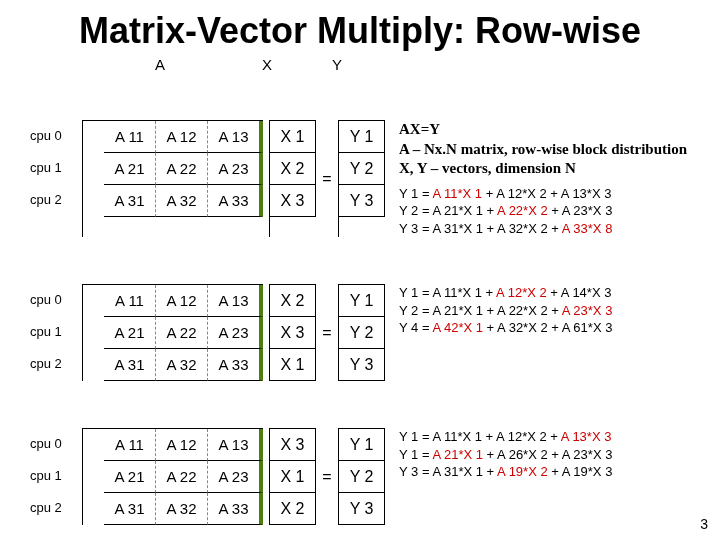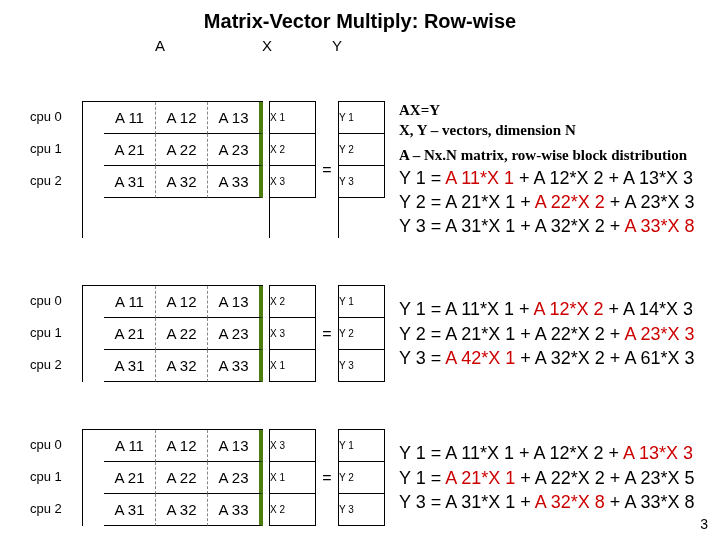--- a/index.html
+++ b/index.html
@@ -6,21 +6,21 @@
     margin: 0;
     width: 720px;
     height: 540px;
     background: #fff;
     font-family: Arial, Helvetica, sans-serif;
     color: #000;
     position: relative;
     overflow: hidden;
   }
   .title {
-    font-size: 20px;
+    font-size: 36px;
     font-weight: bold;
     text-align: center;
     padding: 10px 0 4px 0;
   }
   .content {
     padding: 0 20px 0 30px;
   }
   .headers {
     display: flex;
     font-size: 15px;
@@ -37,37 +37,37 @@
   .mrow { display: flex; }
   .mcell {
     width: 51px; height: 31px; line-height: 31px; text-align: center;
     font-size: 15px;
     border-right: 1px dashed #888;
     border-bottom: 1px solid #000;
   }
   .mcell.last { border-right: 4px solid #4d7c0f; }
   .vec { display: flex; flex-direction: column; margin-left: 6px; border-top: 1px solid #000; border-left: 1px solid #000; }
   .vcell {
-    width: 45px; height: 31px; line-height: 31px; text-align: left;
-    font-size: 10px;
+    width: 45px; height: 31px; line-height: 31px; text-align: center;
+    font-size: 16px;
     border-right: 1px solid #000; border-bottom: 1px solid #000;
   }
   .eq {
     width: 18px; text-align: center; display: flex; align-items: center; justify-content: center;
     font-size: 16px; margin-left: 2px; margin-right: 2px;
   }
   .side {
     font-family: "Times New Roman", Times, serif;
     font-size: 15px;
     margin-left: 14px;
-    display: flex; flex-direction: column; justify-content: center;
+    display: flex; flex-direction: column; 
     line-height: 1.25;
   }
   .side-top { font-weight: bold; line-height: 1.3; }
-  .side-eq { font-family: Arial, Helvetica, sans-serif; font-size: 18px; line-height: 1.35; }
+  .side-eq { font-family: Arial, Helvetica, sans-serif; font-size: 13px; line-height: 1.35; }
   .hl { color: #cc0000; }
   .slidenum {
     position: absolute; right: 12px; bottom: 8px; font-size: 14px;
   }
 </style>
 </head>
 <body>
 
 <div class="title">Matrix-Vector Multiply: Row-wise</div>
 
@@ -109,22 +109,22 @@
       <div class="vcell">X 3</div>
     </div>
     <div class="eq">=</div>
     <div class="vec" style="margin-left:0">
       <div class="vcell">Y 1</div>
       <div class="vcell">Y 2</div>
       <div class="vcell">Y 3</div>
     </div>
     <div class="side">
       <div class="side-top">AX=Y</div>
+      <div class="side-top">A – Nx.N matrix, row-wise block distribution</div>
       <div class="side-top" style="margin-bottom:6px">X, Y – vectors, dimension N</div>
-      <div class="side-top">A – Nx.N matrix, row-wise block distribution</div>
       <div class="side-eq"><span>Y 1 = </span><span class="hl">A 11*X 1</span><span> + A 12*X 2 + A 13*X 3</span></div>
       <div class="side-eq"><span>Y 2 = A 21*X 1 + </span><span class="hl">A 22*X 2</span><span> + A 23*X 3</span></div>
       <div class="side-eq"><span>Y 3 = A 31*X 1 + A 32*X 2 + </span><span class="hl">A 33*X 8</span><span></span></div>
     </div>
   </div>
 
   <div class="blockrow">
     <div class="cpu-col">
       <div class="cpu-label">cpu 0</div>
       <div class="cpu-label">cpu 1</div>
@@ -154,21 +154,21 @@
     </div>
     <div class="eq">=</div>
     <div class="vec" style="margin-left:0">
       <div class="vcell">Y 1</div>
       <div class="vcell">Y 2</div>
       <div class="vcell">Y 3</div>
     </div>
     <div class="side">
       <div class="side-eq"><span>Y 1 = A 11*X 1 + </span><span class="hl">A 12*X 2</span><span> + A 14*X 3</span></div>
       <div class="side-eq"><span>Y 2 = A 21*X 1 + A 22*X 2 + </span><span class="hl">A 23*X 3</span><span></span></div>
-      <div class="side-eq"><span>Y 3 = </span><span class="hl">A 42*X 1</span><span> + A 32*X 2 + A 61*X 3</span></div>
+      <div class="side-eq"><span>Y 4 = </span><span class="hl">A 42*X 1</span><span> + A 32*X 2 + A 61*X 3</span></div>
     </div>
   </div>
 
   <div class="blockrow">
     <div class="cpu-col">
       <div class="cpu-label">cpu 0</div>
       <div class="cpu-label">cpu 1</div>
       <div class="cpu-label">cpu 2</div>
     </div>
     <div class="matrix">
@@ -194,20 +194,20 @@
       <div class="vcell">X 2</div>
     </div>
     <div class="eq">=</div>
     <div class="vec" style="margin-left:0">
       <div class="vcell">Y 1</div>
       <div class="vcell">Y 2</div>
       <div class="vcell">Y 3</div>
     </div>
     <div class="side">
       <div class="side-eq"><span>Y 1 = A 11*X 1 + A 12*X 2 + </span><span class="hl">A 13*X 3</span><span></span></div>
-      <div class="side-eq"><span>Y 1 = </span><span class="hl">A 21*X 1</span><span> + A 22*X 2 + A 23*X 5</span></div>
-      <div class="side-eq"><span>Y 3 = A 31*X 1 + </span><span class="hl">A 32*X 8</span><span> + A 33*X 8</span></div>
+      <div class="side-eq"><span>Y 1 = </span><span class="hl">A 21*X 1</span><span> + A 26*X 2 + A 23*X 3</span></div>
+      <div class="side-eq"><span>Y 3 = A 31*X 1 + </span><span class="hl">A 19*X 2</span><span> + A 19*X 3</span></div>
     </div>
   </div>
 
 </div>
 
 <div class="slidenum">3</div>
 
 </body></html>

